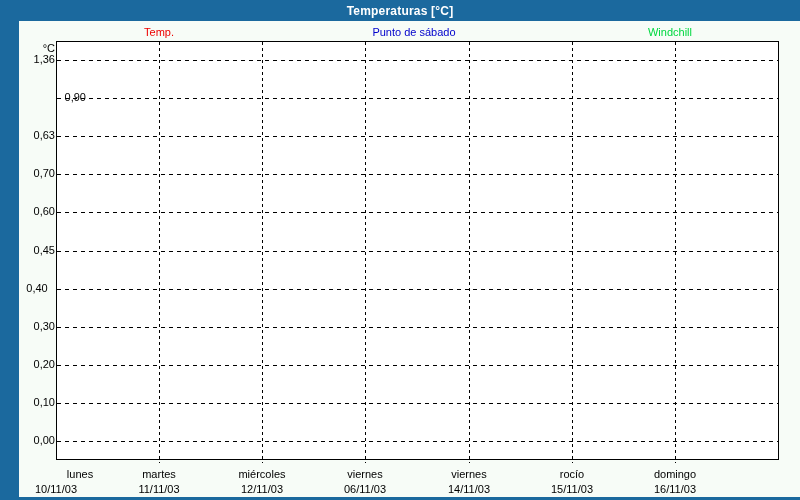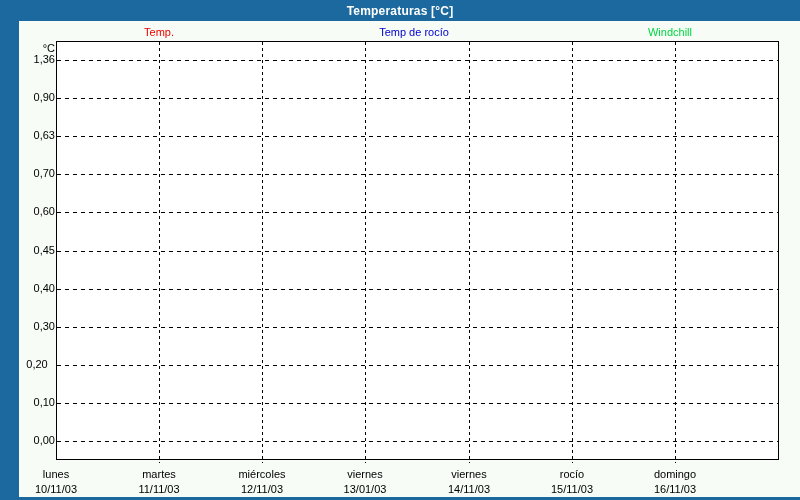--- a/index.html
+++ b/index.html
@@ -89,64 +89,64 @@
 
 <div id="window" style="background: rgb(27, 105, 158);">
 
   <div id="titlebar">
     <span>Temperaturas [°C]</span>
   </div>
 
   <div id="content" style="background: rgb(247, 252, 247);">
 
     <span class="legend-item" id="legend-0" style="color: rgb(238, 0, 0); left: 140px; top: 5px;">Temp.</span>
-    <span class="legend-item" id="legend-1" style="color: rgb(0, 0, 204); left: 395px; top: 5px;">Temp de rocío</span>
+    <span class="legend-item" id="legend-1" style="color: rgb(0, 0, 204); left: 395px; top: 5px;">Punto de sábado</span>
     <span class="legend-item" id="legend-2" style="color: rgb(0, 216, 64); left: 651px; top: 5px;">Windchill</span>
 
     <div class="yunit" style="left:0; top:21px;">°C</div>
 
     <div id="plot-frame" style="left: 37px; top: 20px; width: 723px; height: 419px; background: rgb(255, 255, 255);"></div>
 
     <div id="generated">
         <div class="hgrid" style="left: 38px; top: 39px; width: 721px;"></div>
         <div class="ytick" style="left: 0px; top: 31px;">1,36</div>
         <div class="hgrid" style="left: 38px; top: 77px; width: 721px;"></div>
-        <div class="ytick" style="left: 0px; top: 69px;">0,90</div>
+        <div class="ytick" style="left: 0px; top: 69px; padding-left: 31px;">0,90</div>
         <div class="hgrid" style="left: 38px; top: 115px; width: 721px;"></div>
         <div class="ytick" style="left: 0px; top: 107px;">0,63</div>
         <div class="hgrid" style="left: 38px; top: 153px; width: 721px;"></div>
         <div class="ytick" style="left: 0px; top: 145px;">0,70</div>
         <div class="hgrid" style="left: 38px; top: 191px; width: 721px;"></div>
         <div class="ytick" style="left: 0px; top: 183px;">0,60</div>
         <div class="hgrid" style="left: 38px; top: 230px; width: 721px;"></div>
         <div class="ytick" style="left: 0px; top: 222px;">0,45</div>
         <div class="hgrid" style="left: 38px; top: 268px; width: 721px;"></div>
-        <div class="ytick" style="left: 0px; top: 260px;">0,40</div>
+        <div class="ytick" style="left: 0px; top: 260px; text-align: center;">0,40</div>
         <div class="hgrid" style="left: 38px; top: 306px; width: 721px;"></div>
         <div class="ytick" style="left: 0px; top: 298px;">0,30</div>
         <div class="hgrid" style="left: 38px; top: 344px; width: 721px;"></div>
-        <div class="ytick" style="left: 0px; top: 336px; text-align: center;">0,20</div>
+        <div class="ytick" style="left: 0px; top: 336px;">0,20</div>
         <div class="hgrid" style="left: 38px; top: 382px; width: 721px;"></div>
         <div class="ytick" style="left: 0px; top: 374px; text-align: right;">0,10</div>
         <div class="hgrid" style="left: 38px; top: 420px; width: 721px;"></div>
         <div class="ytick" style="left: 0px; top: 412px;">0,00</div>
         <div class="vgrid" style="left: 140px; top: 21px; height: 421px;"></div>
         <div class="vgrid" style="left: 243px; top: 21px; height: 421px;"></div>
         <div class="vgrid" style="left: 346px; top: 21px; height: 421px;"></div>
         <div class="vgrid" style="left: 450px; top: 21px; height: 421px;"></div>
         <div class="vgrid" style="left: 553px; top: 21px; height: 421px;"></div>
         <div class="vgrid" style="left: 656px; top: 21px; height: 421px;"></div>
-        <div class="xlabel" style="left: 37px; top: 446px;">lunes</div>
+        <div class="xlabel" style="left: 37px; top: 446px; padding-left: 48px;">lunes</div>
         <div class="xlabel" style="left: 37px; top: 461px;">10/11/03</div>
         <div class="xlabel" style="left: 140px; top: 446px;">martes</div>
         <div class="xlabel" style="left: 140px; top: 461px;">11/11/03</div>
         <div class="xlabel" style="left: 243px; top: 446px;">miércoles</div>
         <div class="xlabel" style="left: 243px; top: 461px; text-align: right;">12/11/03</div>
         <div class="xlabel" style="left: 346px; top: 446px;">viernes</div>
-        <div class="xlabel" style="left: 346px; top: 461px;">13/01/03</div>
+        <div class="xlabel" style="left: 346px; top: 461px;">06/11/03</div>
         <div class="xlabel" style="left: 450px; top: 446px;">viernes</div>
         <div class="xlabel" style="left: 450px; top: 461px;">14/11/03</div>
         <div class="xlabel" style="left: 553px; top: 446px;">rocío</div>
         <div class="xlabel" style="left: 553px; top: 461px;">15/11/03</div>
         <div class="xlabel" style="left: 656px; top: 446px;">domingo</div>
         <div class="xlabel" style="left: 656px; top: 461px;">16/11/03</div>
       </div>
 
   </div>
 </div>

